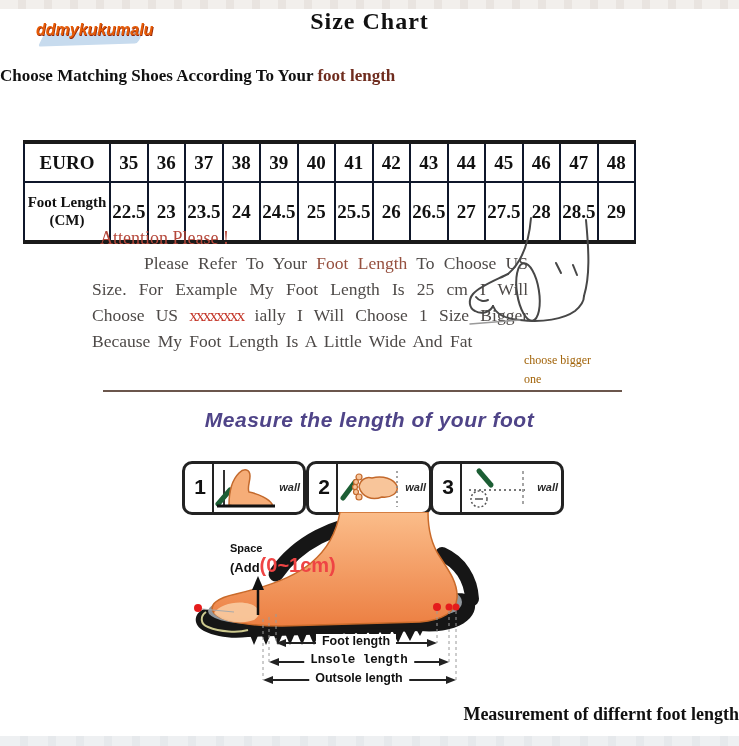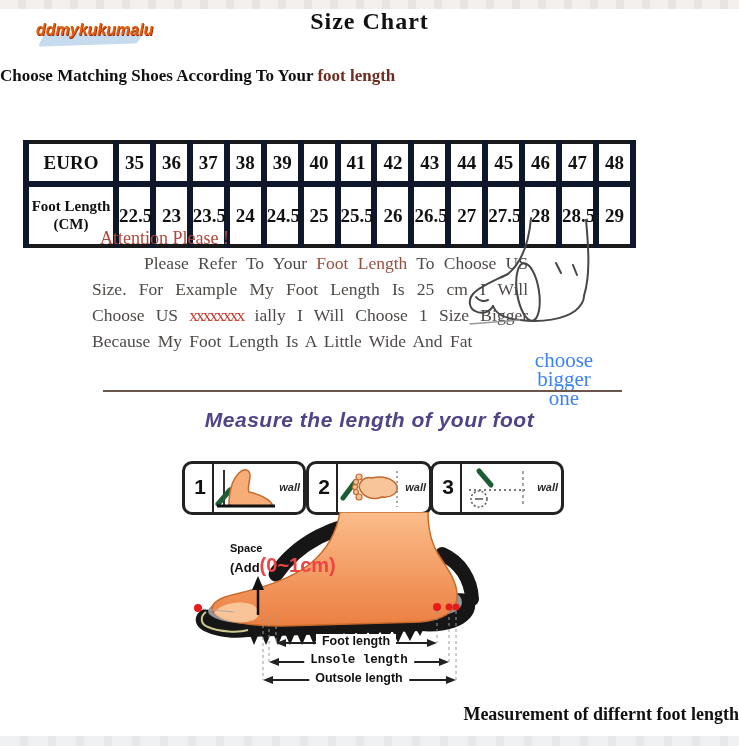--- a/index.html
+++ b/index.html
@@ -19,38 +19,38 @@
       text-shadow:0.6px 0.6px 0 #93270a;white-space:nowrap;}
 
   #title{position:absolute;left:0;top:8px;width:739px;text-align:center;
       font-size:24px;font-weight:bold;letter-spacing:1px;}
   #subtitle{position:absolute;left:0;top:66px;width:666px;text-align:left;
       font-size:17px;font-weight:bold;}
   #subtitle .hl{color:#6f2c1e;}
 
   
   #size-table{position:absolute;left:23px;top:112px;width:613px;border-collapse:collapse;table-layout:fixed;margin-top:28px;}
-  #size-table td{border:6px solid #0f172a;text-align:center;vertical-align:middle;
+  #size-table td{border:2px solid #0f172a;text-align:center;vertical-align:middle;
       font-weight:bold;font-size:19px;padding:0;}
   #size-table tr.r1 td{height:37px;border-top:4px solid #1a1a1a;}
   #size-table tr.r2 td{height:55px;border-bottom:4px solid #1a1a1a;}
   #size-table td.lbl{width:84px;font-size:19px;}
   #size-table tr.r2 td.lbl{font-size:15px;line-height:1.15;padding:1px;}
 
   
   #attention{position:absolute;left:92px;top:228px;width:436px;}
   #attention .att-heading{margin:0 0 1px 8px;font-size:18px;color:#b5473a;}
   #attention .att-para{margin:0;font-size:17.5px;line-height:26px;color:#4e4a48;
       text-align:justify;text-indent:52px;word-spacing:3px;}
   #attention .red-word{color:#96503f;}
   #attention .red-x{color:#c4372a;letter-spacing:-2px;}
 
   #foot-sketch{position:absolute;left:468px;top:216px;}
-  #choose-bigger{position:absolute;left:524px;top:351px;width:80px;text-align:center;
-      font-size:21px;line-height:19px;color:#3b82f6;}
+  #choose-bigger{position:absolute;left:524px;top:351px;width:80px;text-align:left;
+      font-size:12px;line-height:19px;color:#a16207;}
 
   #separator{position:absolute;left:103px;top:390px;width:519px;height:2px;background:#6b564c;}
 
   #measure-heading{position:absolute;left:0;top:408px;width:739px;text-align:center;
       font-family:"Liberation Sans",sans-serif;font-style:italic;font-weight:bold;
       font-size:21px;color:#4f4488;letter-spacing:0.5px;}
 
   
   .step-box{position:absolute;top:461px;height:48px;border:3px solid #222;border-radius:10px;background:#fff;}
   #step-1{left:182px;width:118px;} #step-2{left:306px;width:120px;} #step-3{left:430px;width:128px;}

